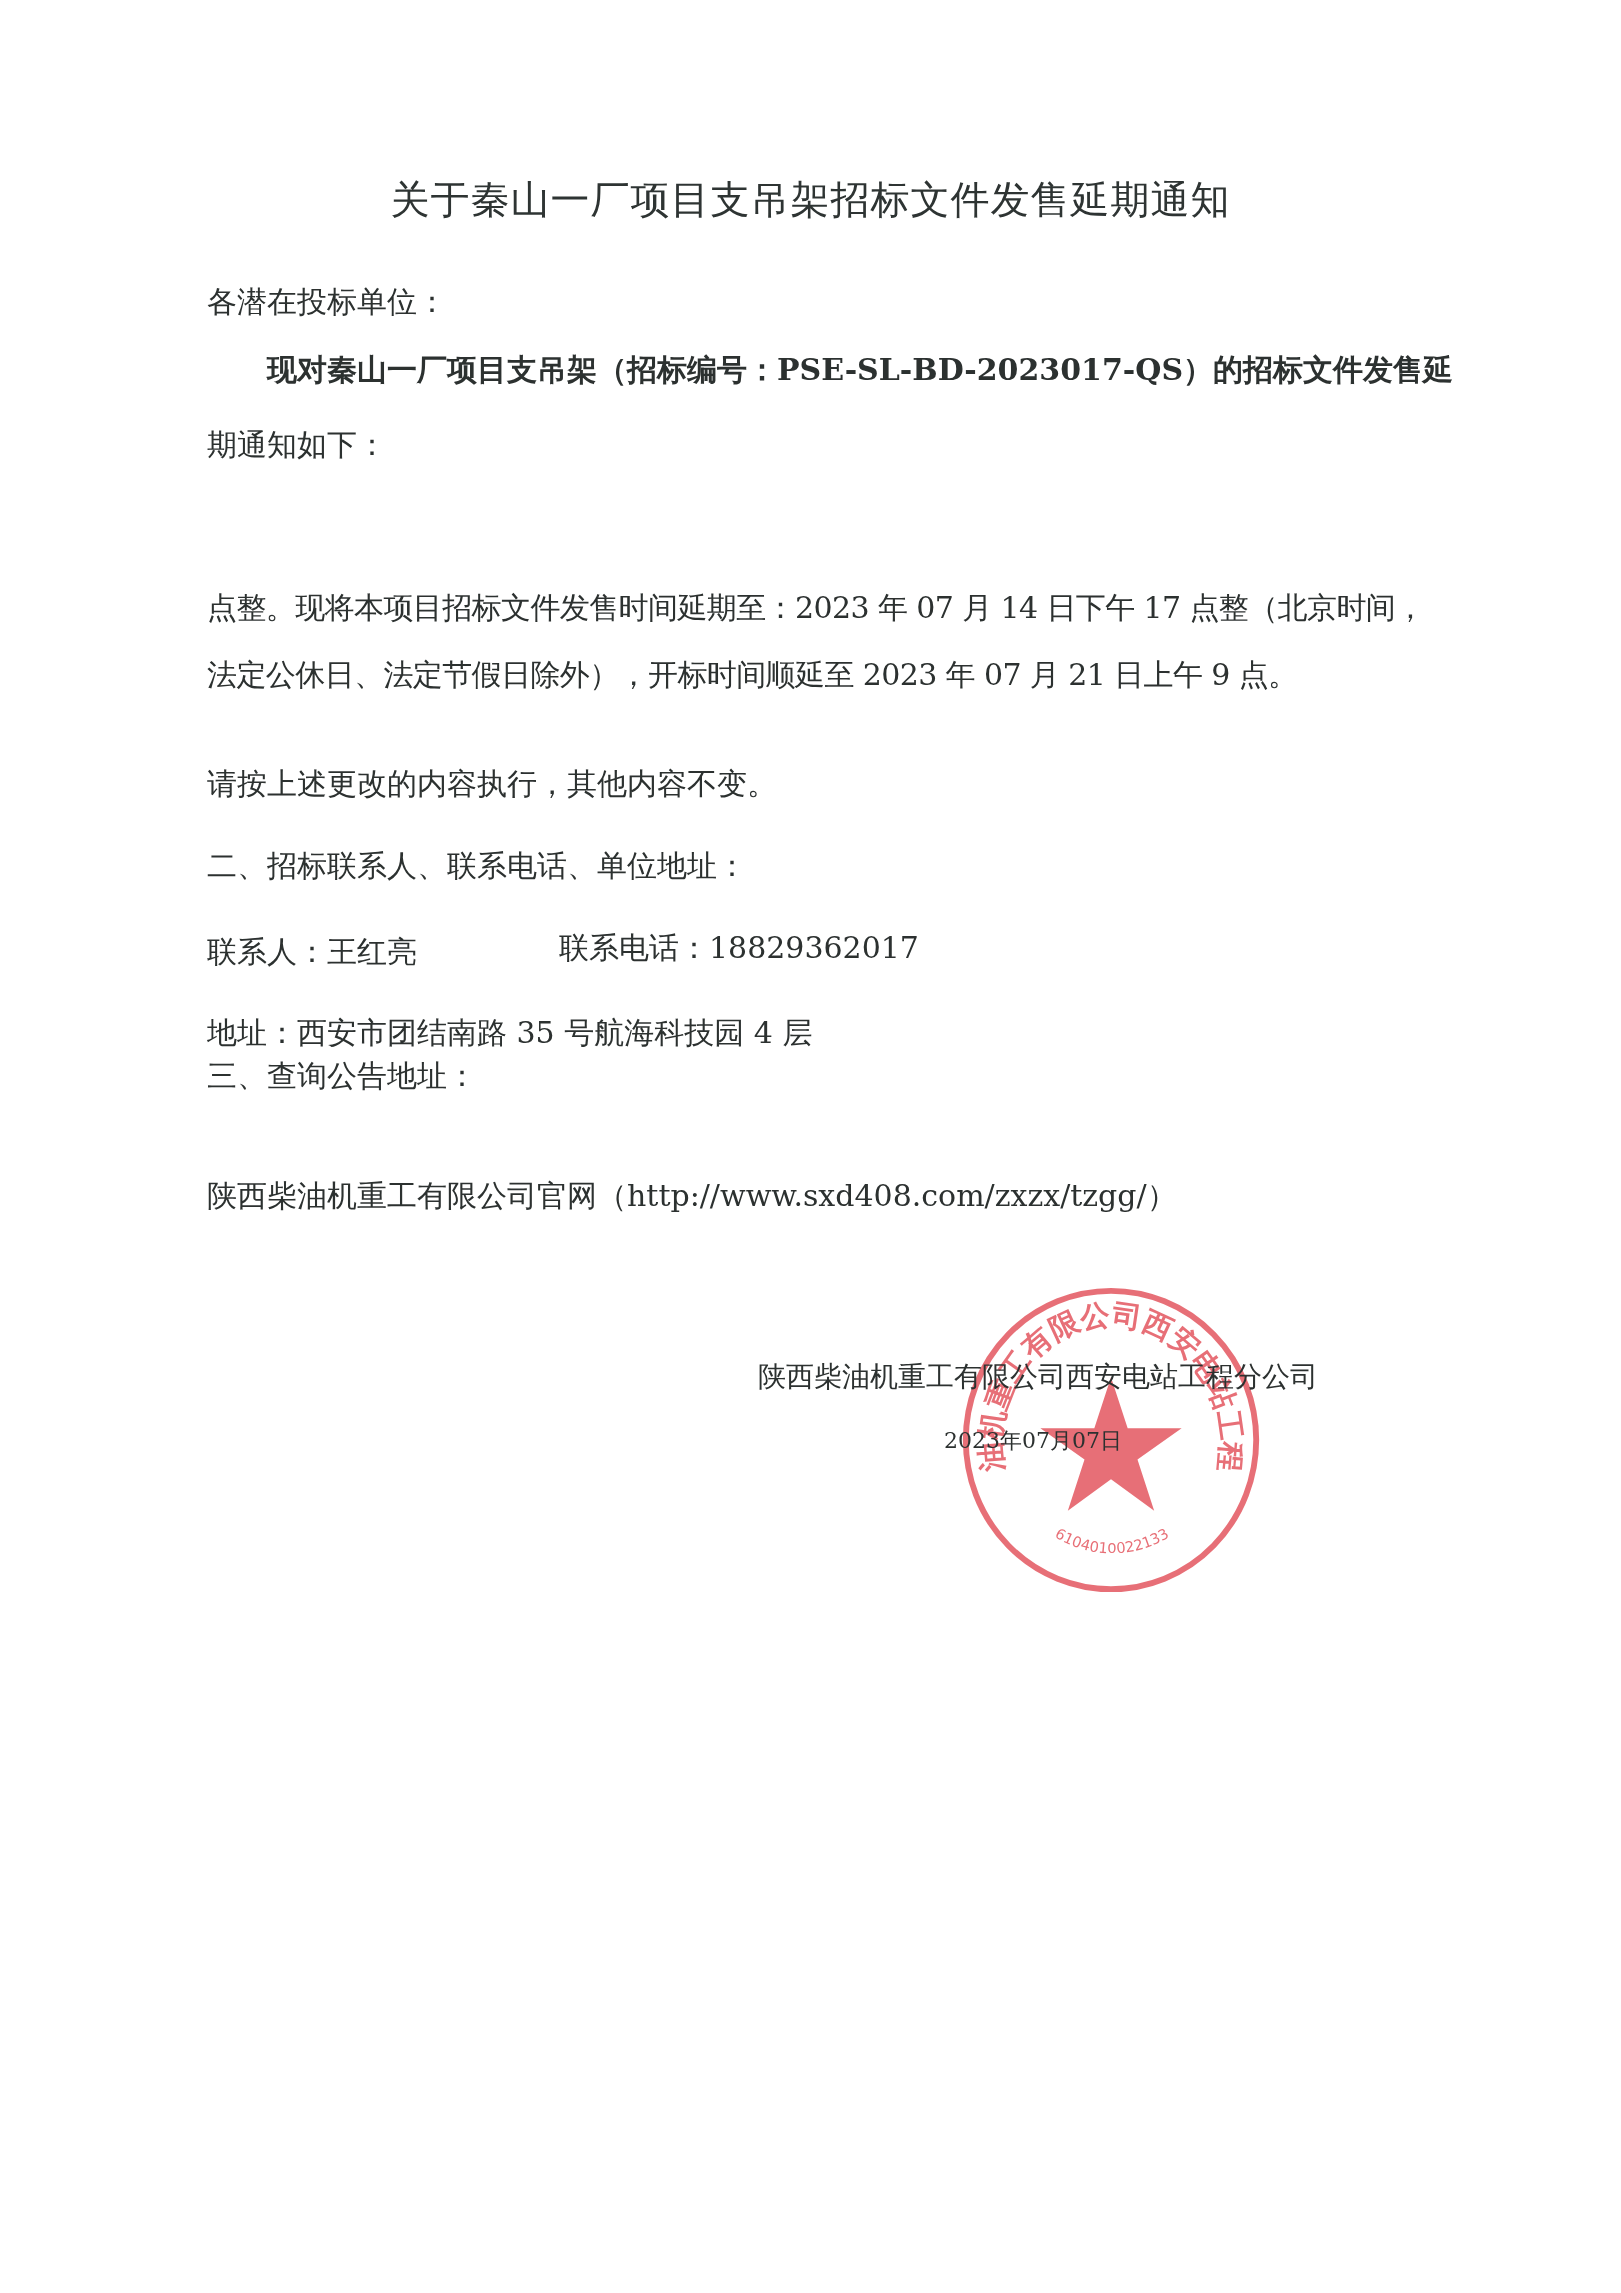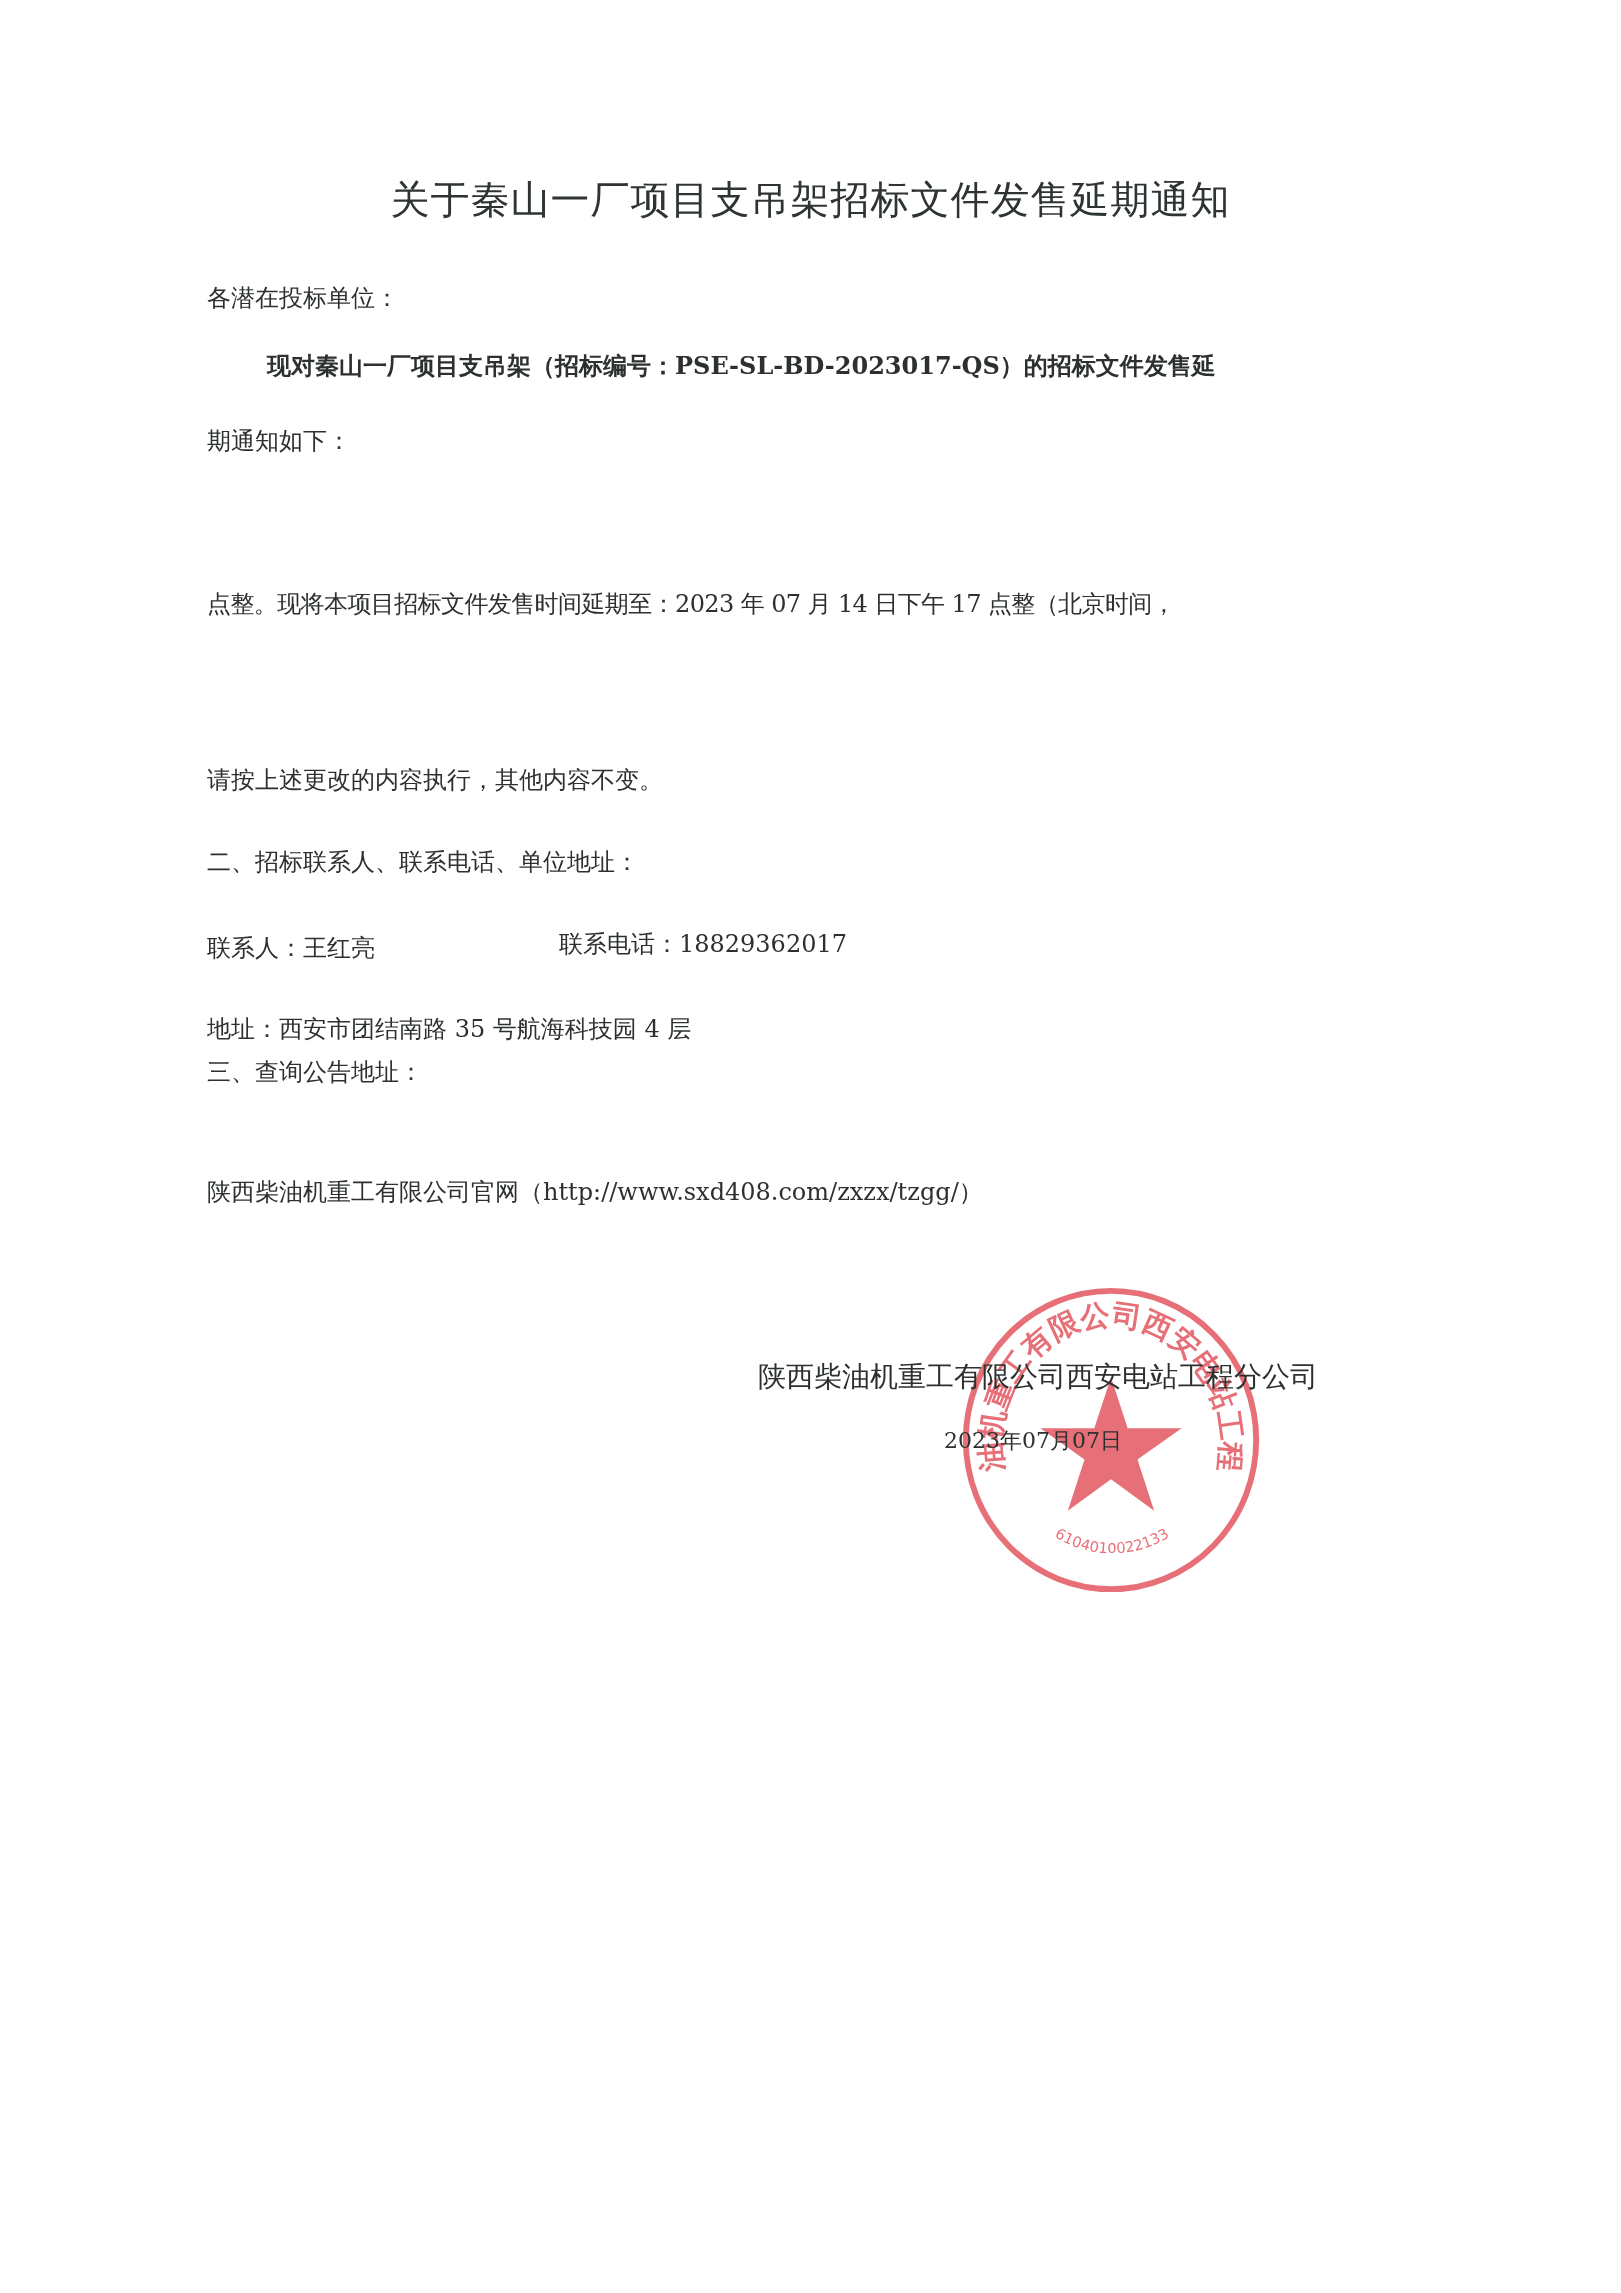--- a/index.html
+++ b/index.html
@@ -1,37 +1,38 @@
 <!DOCTYPE html>
 <html><head>
 <meta charset="utf-8">
 <style>
   html, body { margin: 0; padding: 0; background: #ffffff; }
   body { width: 1621px; height: 2294px; position: relative; overflow: hidden;
          font-family: "DejaVu Serif", "Liberation Serif", serif; color: #2a2f2f; }
   .page { position: absolute; left: 0; top: 0; width: 1621px; height: 2294px; }
   .title { position: absolute; left: 0; width: 1621px; top: 173px; text-align: center;
            font-family: "DejaVu Sans", sans-serif; font-size: 39px; letter-spacing: 1px; color: #2e3433; }
-  .line { position: absolute; left: 207px; font-size: 24px; white-space: nowrap; color: #2c3130; text-align: right; }
+  .line { position: absolute; left: 207px; font-size: 30px; white-space: nowrap; color: #2c3130; text-align: right; }
   .indent { left: 267px; font-weight: bold; }
   .sig { position: absolute; font-size: 30px; white-space: nowrap; color: #2c3130; z-index: 2; }
   .stamp { position: absolute; left: 955px; top: 1284px; width: 312px; height: 312px; z-index: 1; opacity: 0.75; }
 </style>
 </head>
 <body>
 
 <div class="page">
   <div class="title">关于秦山一厂项目支吊架招标文件发售延期通知</div>
 
   <div class="line" style="top:282px">各潜在投标单位：</div>
 
   <div class="line indent" style="top:350px">现对秦山一厂项目支吊架（招标编号：PSE-SL-BD-2023017-QS）的招标文件发售延</div>
   <div class="line" style="top:425px">期通知如下：</div>
 
   <div class="line" style="top:588px; letter-spacing:-0.6px">点整。现将本项目招标文件发售时间延期至：2023 年 07 月 14 日下午 17 点整（北京时间，</div>
+  <div class="line" style="top:655px; letter-spacing:-0.6px">法定公休日、法定节假日除外），开标时间顺延至 2023 年 07 月 21 日上午 9 点。</div>
 
   <div class="line" style="top:764px">请按上述更改的内容执行，其他内容不变。</div>
 
   <div class="line" style="top:846px">二、招标联系人、联系电话、单位地址：</div>
 
   <div class="line" style="top:932px">联系人：王红亮</div>
   <div class="line" style="top:928px; left:559px">联系电话：18829362017</div>
 
   <div class="line" style="top:1013px">地址：西安市团结南路 35 号航海科技园 4 层</div>
 

